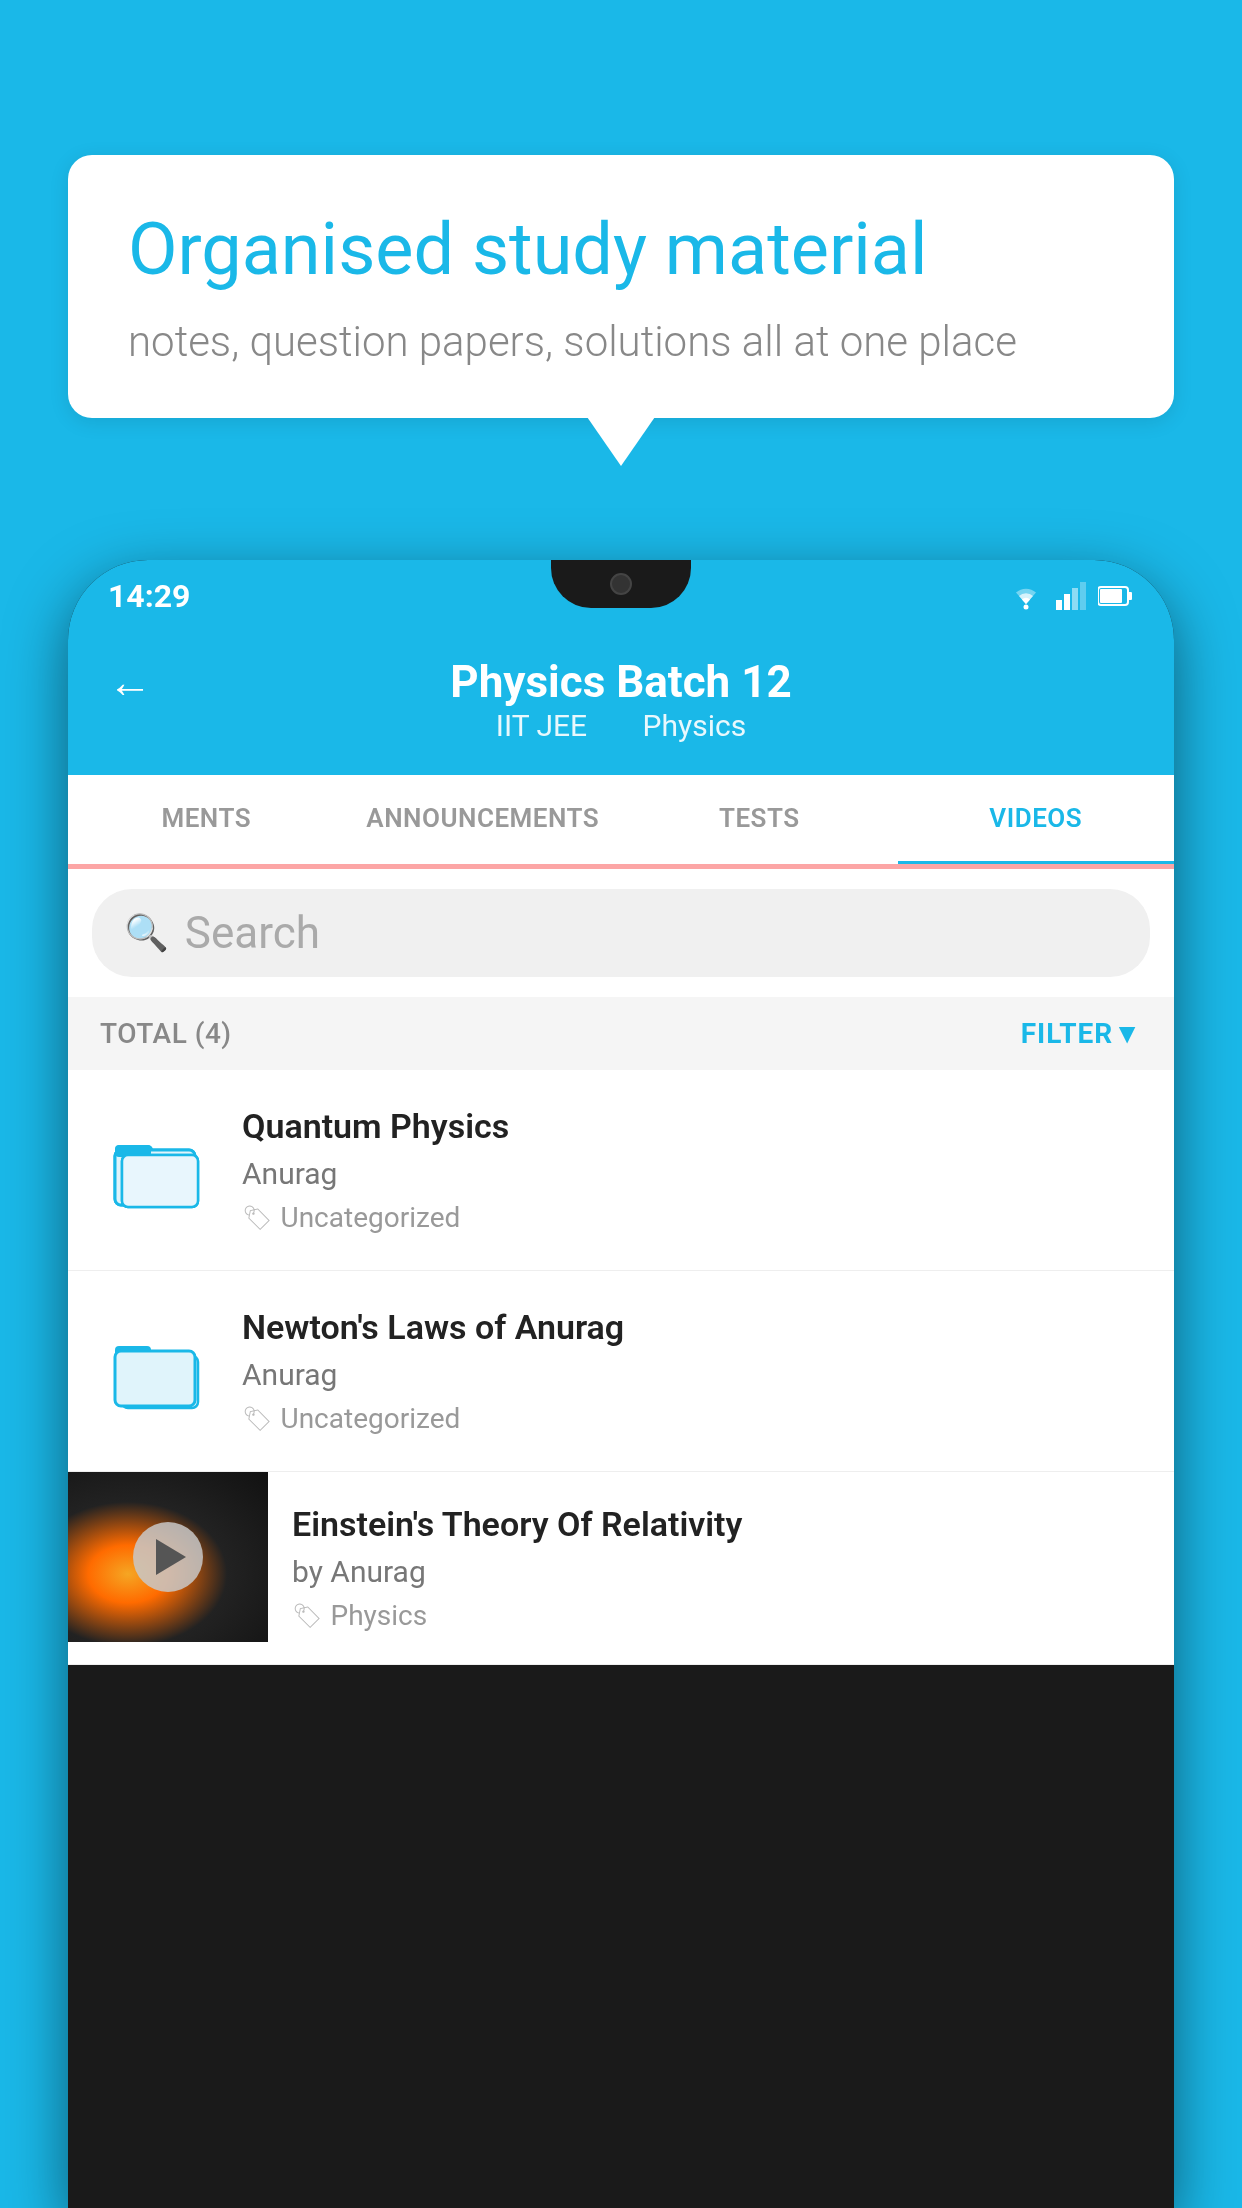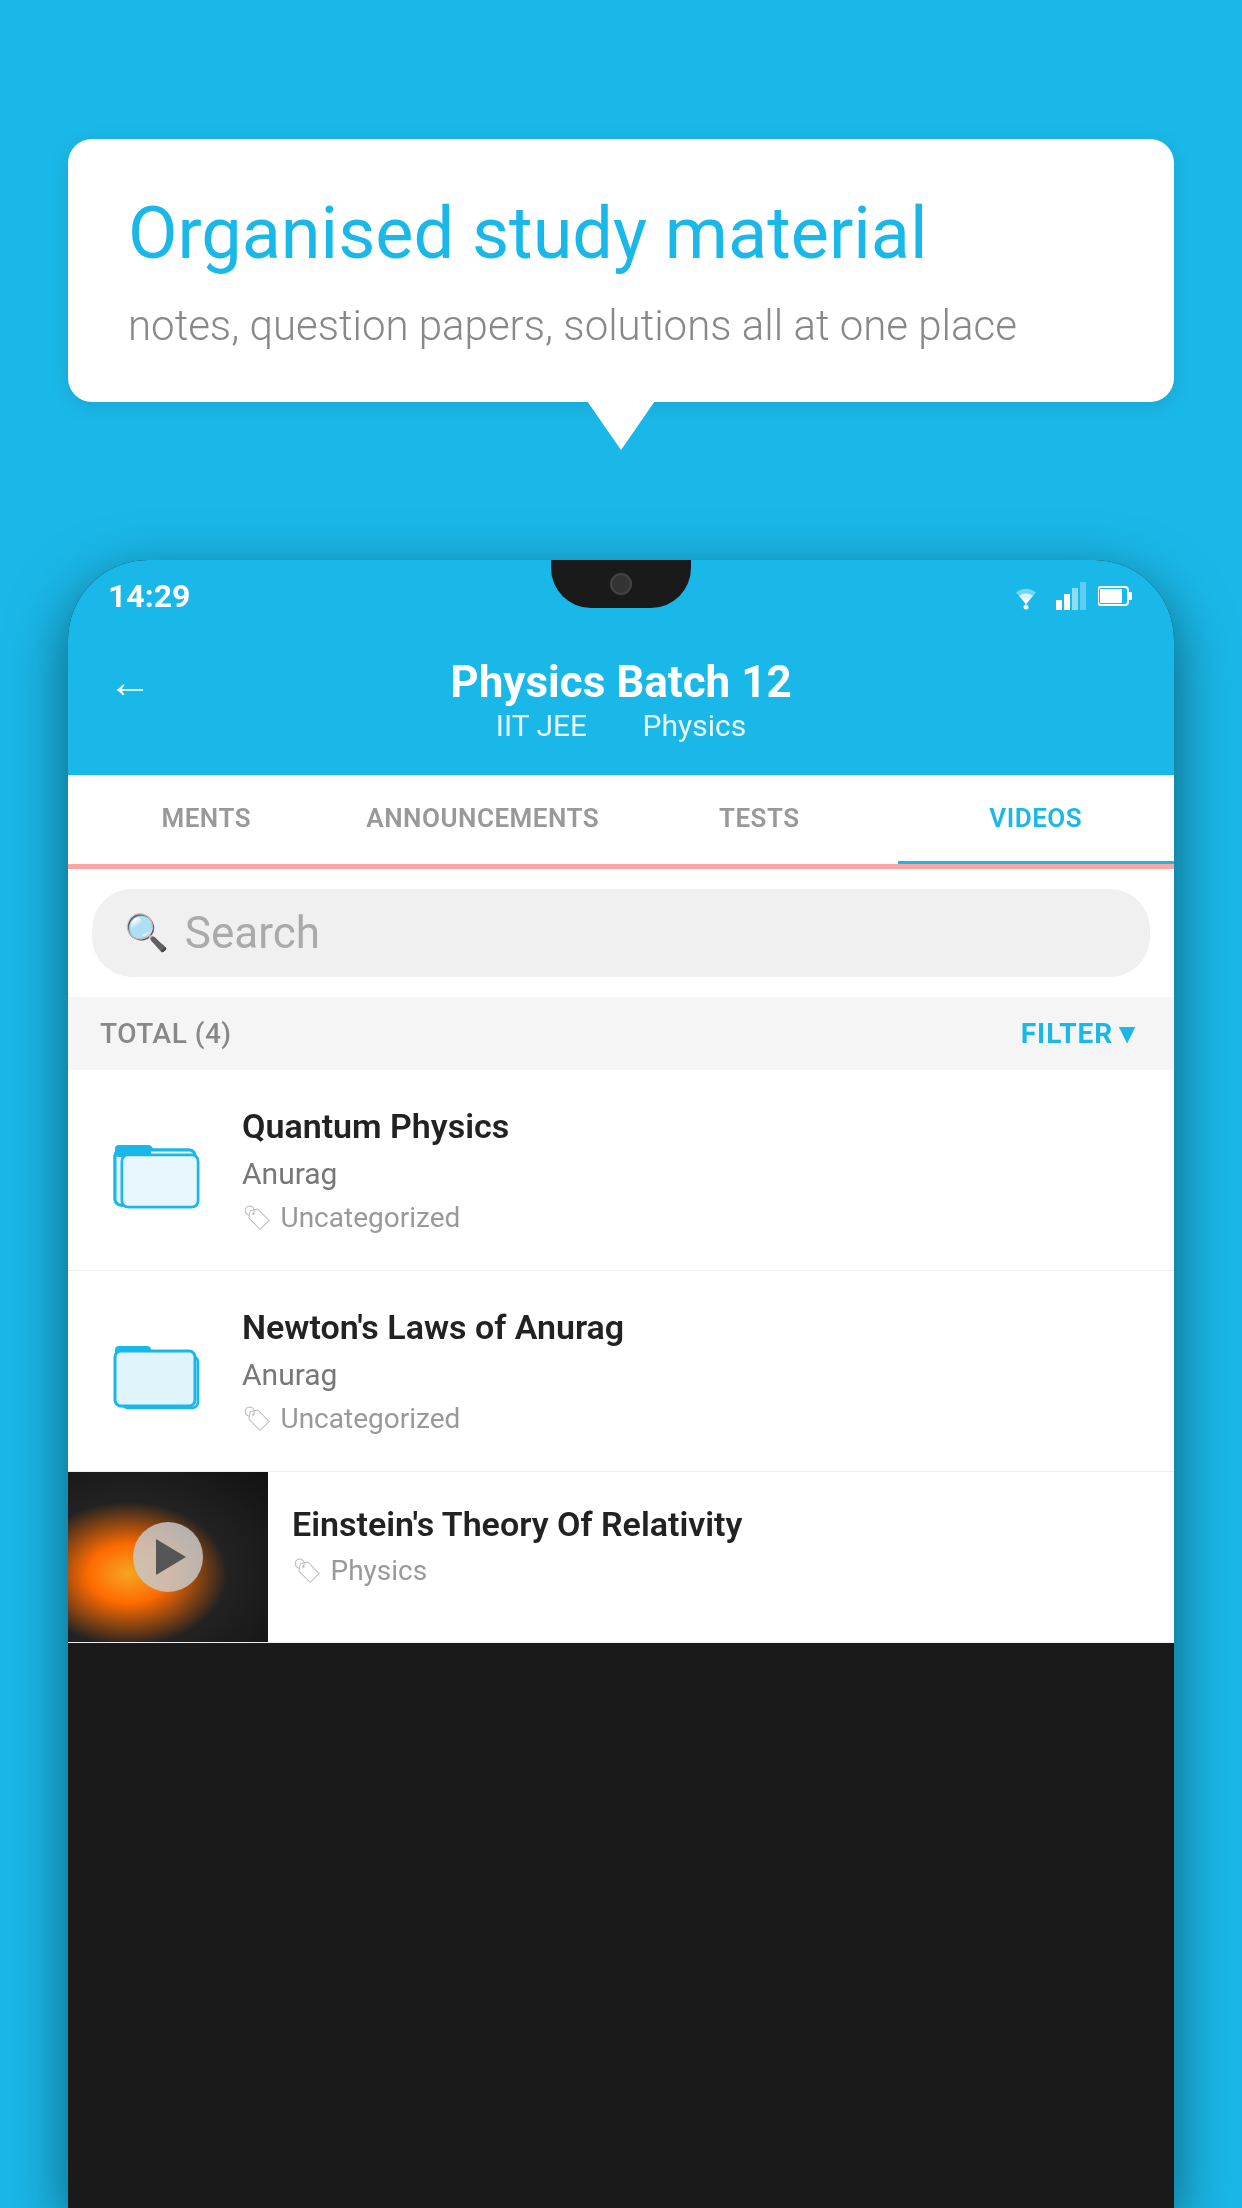--- a/index.html
+++ b/index.html
@@ -8,21 +8,21 @@
       height: 2208px;
       background-color: #1ab8e8;
       font-family: 'Roboto', Arial, sans-serif;
       overflow: hidden;
       position: relative;
     }
 
     
     .speech-bubble-container {
       position: absolute;
-      top: 139px;
+      top: 155px;
       left: 68px;
       right: 68px;
     }
     .speech-bubble {
       background: white;
       border-radius: 24px;
       padding: 52px 60px 52px 60px;
       position: relative;
       box-shadow: 0 4px 20px rgba(0,0,0,0.1);
     }
@@ -462,20 +462,21 @@
 
     <div class="video-item-thumb">
       <div class="thumb-image">
         <div class="thumb-bg"></div>
         <div class="play-btn">
           <div class="play-triangle"></div>
         </div>
       </div>
       <div class="thumb-info">
         <div class="thumb-title">Einstein's Theory Of Relativity</div>
+        <div class="thumb-author">by Anurag</div>
         <div class="thumb-tag">
           <span class="tag-icon">🏷</span>
           <span>Physics</span>
         </div>
       </div>
     </div>
 
   </div>
 </div>
 

